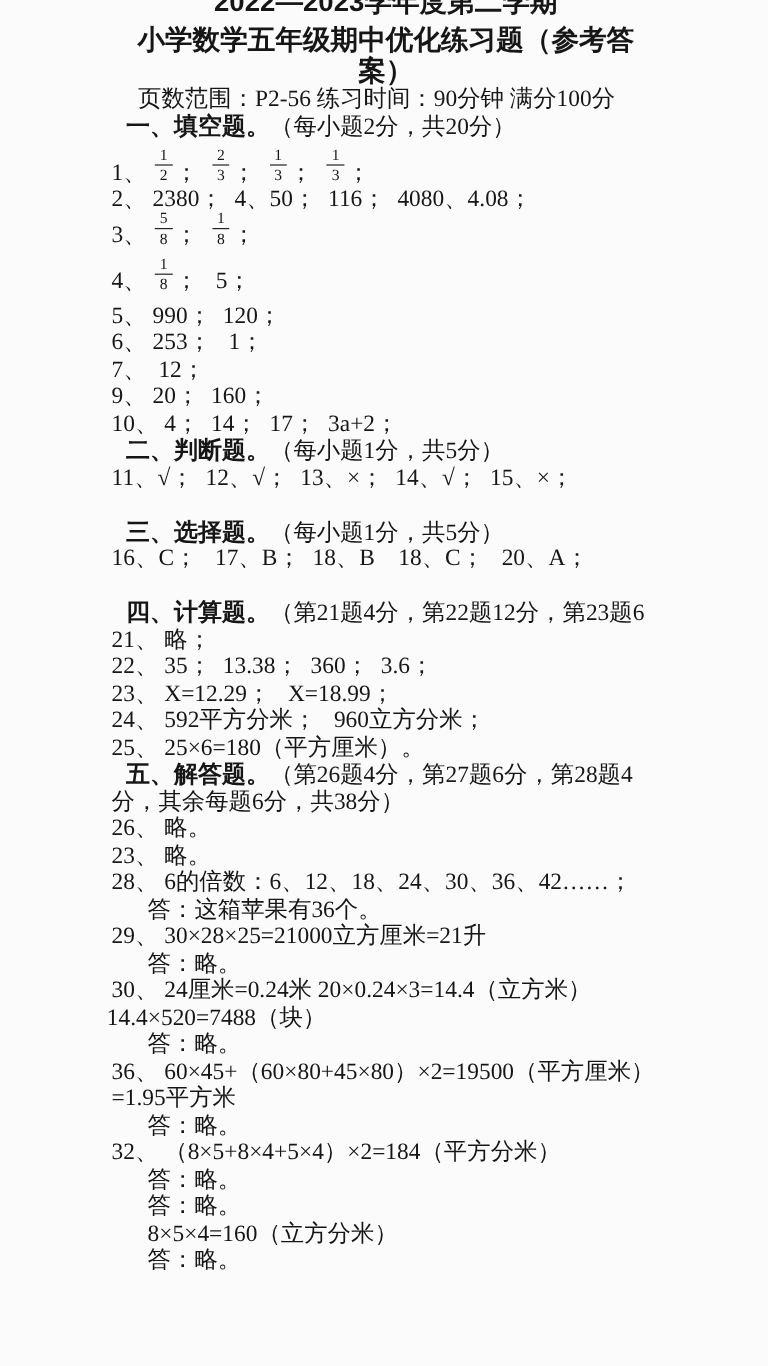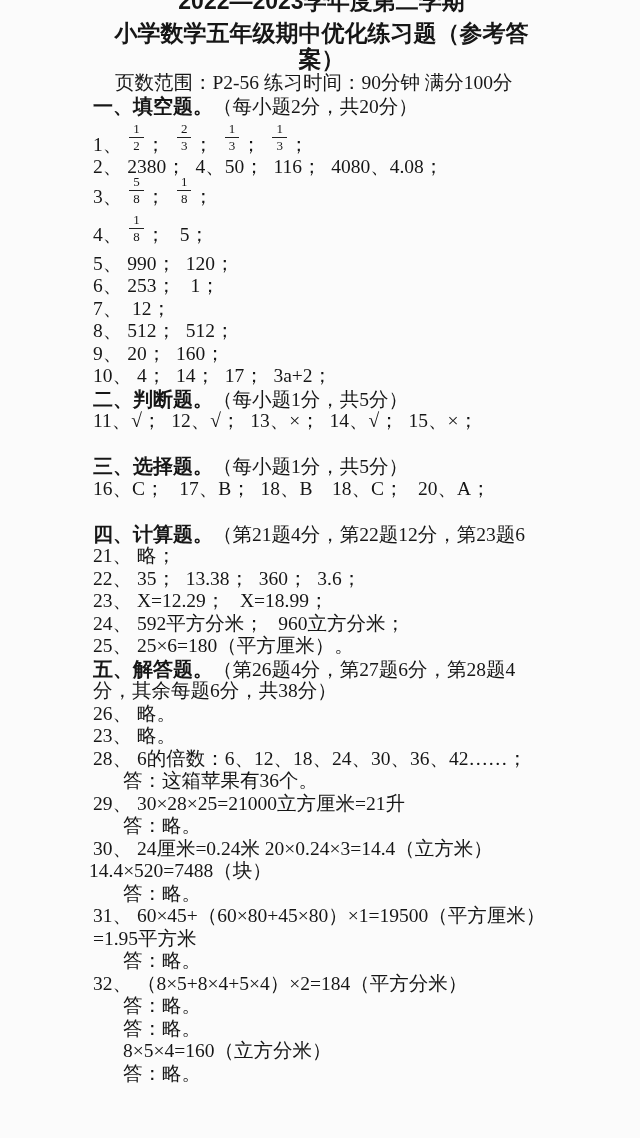--- a/index.html
+++ b/index.html
@@ -13,21 +13,21 @@
   .title{
     font-family:"Liberation Sans","DejaVu Sans",sans-serif;
     font-weight:700;font-size:23px;line-height:26px;text-align:center;
   }
   .title .t1{margin-top:-12px}
   .title .t2{margin-top:6px}
   .meta{height:22.5px;line-height:22.5px;padding-left:22px;white-space:pre}
   .ln{height:22.5px;line-height:22.5px;white-space:pre}
   .heading .h-bold{
     font-family:"Liberation Sans","DejaVu Sans",sans-serif;
-    font-weight:700;font-size:20px;
+    font-weight:700;font-size:20px;margin-left:12px;
   }
   .answer{padding-left:30px}
   .sub{padding-left:14px}
   .sub0{margin-left:-4px}
   .fracline{display:flex;align-items:flex-end;overflow:visible}
   .fracline .seg{white-space:pre}
   .frac{display:inline-flex;flex-direction:column;align-items:center;margin:0 2px 3px 2px}
   .frac .num{font-size:13px;line-height:14px;border-bottom:1.5px solid #222;padding:0 4px 1px 4px}
   .frac .den{font-size:13px;line-height:14px;padding-top:1px}
 </style>
@@ -43,21 +43,20 @@
   <div class="meta">页数范围：P2-56 练习时间：90分钟 满分100分</div>
   <div id="content">
       <div class="ln heading"><span class="h-bold">一、填空题。</span><span class="h-rest">（每小题2分，共20分）</span></div>
       <div class="ln fracline" style="height: 39px;"><span class="seg">1、 </span><span class="frac"><span class="num">1</span><span class="den">2</span></span><span class="seg">；  </span><span class="frac"><span class="num">2</span><span class="den">3</span></span><span class="seg">；  </span><span class="frac"><span class="num">1</span><span class="den">3</span></span><span class="seg">；  </span><span class="frac"><span class="num">1</span><span class="den">3</span></span><span class="seg">；</span></div>
       <div class="ln">2、 2380；  4、50；  116；  4080、4.08；</div>
       <div class="ln fracline" style="height: 30px;"><span class="seg">3、 </span><span class="frac"><span class="num">5</span><span class="den">8</span></span><span class="seg">；  </span><span class="frac"><span class="num">1</span><span class="den">8</span></span><span class="seg">；</span></div>
       <div class="ln fracline" style="height: 38px;"><span class="seg">4、 </span><span class="frac"><span class="num">1</span><span class="den">8</span></span><span class="seg">；   5；</span></div>
       <div class="ln" style="margin-top: 6px;">5、 990；  120；</div>
       <div class="ln">6、 253；   1；</div>
       <div class="ln">7、  12；</div>
-      <div class="ln">8、 512；  512；</div>
       <div class="ln">9、 20；  160；</div>
       <div class="ln">10、 4；  14；  17；  3a+2；</div>
       <div class="ln heading"><span class="h-bold">二、判断题。</span><span class="h-rest">（每小题1分，共5分）</span></div>
       <div class="ln">11、√；  12、√；  13、×；  14、√；  15、×；</div>
       <div class="ln"></div>
       <div class="ln heading"><span class="h-bold">三、选择题。</span><span class="h-rest">（每小题1分，共5分）</span></div>
       <div class="ln">16、C；   17、B；  18、B    18、C；   20、A；</div>
       <div class="ln"></div>
       <div class="ln heading"><span class="h-bold">四、计算题。</span><span class="h-rest">（第21题4分，第22题12分，第23题6</span></div>
       <div class="ln">21、 略；</div>
@@ -69,21 +68,21 @@
       <div class="ln">分，其余每题6分，共38分）</div>
       <div class="ln">26、 略。</div>
       <div class="ln">23、 略。</div>
       <div class="ln">28、 6的倍数：6、12、18、24、30、36、42……；</div>
       <div class="ln answer">答：这箱苹果有36个。</div>
       <div class="ln">29、 30×28×25=21000立方厘米=21升</div>
       <div class="ln answer">答：略。</div>
       <div class="ln">30、 24厘米=0.24米 20×0.24×3=14.4（立方米）</div>
       <div class="ln sub0">14.4×520=7488（块）</div>
       <div class="ln answer">答：略。</div>
-      <div class="ln">31、 60×45+（60×80+45×80）×1=19500（平方厘米）</div>
+      <div class="ln">36、 60×45+（60×80+45×80）×2=19500（平方厘米）</div>
       <div class="ln">=1.95平方米</div>
       <div class="ln answer">答：略。</div>
       <div class="ln">32、 （8×5+8×4+5×4）×2=184（平方分米）</div>
       <div class="ln answer">答：略。</div>
       <div class="ln answer">答：略。</div>
       <div class="ln answer">8×5×4=160（立方分米）</div>
       <div class="ln answer">答：略。</div>
     </div>
 </div>
 

